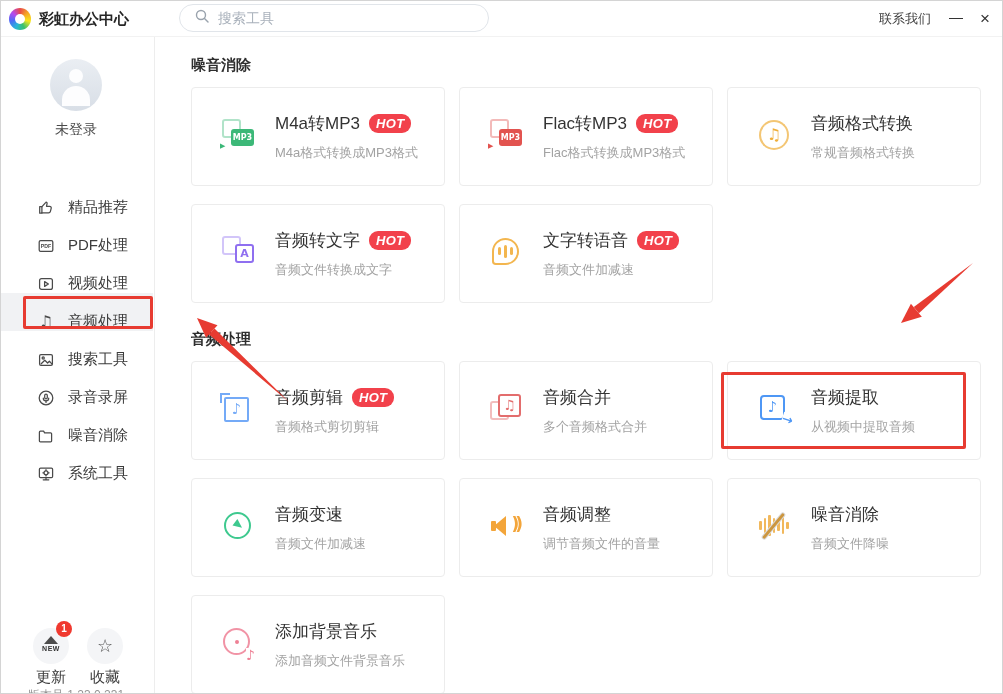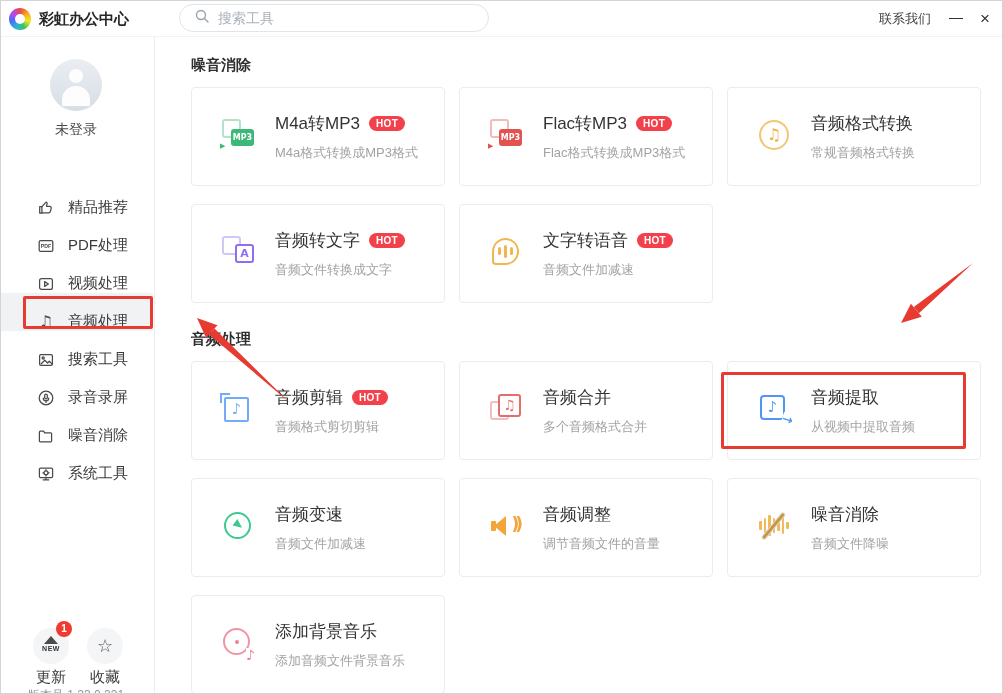--- a/index.html
+++ b/index.html
@@ -45,22 +45,22 @@
   
   .main { position:absolute; left:171px; top:36px; right:0; bottom:0; background:#fff; overflow:hidden; padding:18px 0 0 19px; }
   .tool-section + .tool-section { margin-top:26px; }
   .sec-title { font-size:15px; font-weight:700; color:#2e2e2e; height:20px; line-height:20px; margin-bottom:12px; }
   .card-grid { display:grid; grid-template-columns:repeat(3,254px); gap:18px 14px; }
   .card { height:99px; border:1px solid #ececec; border-radius:4px; background:#fff; display:flex; align-items:center;
           padding-left:27px; cursor:pointer; }
   .card-txt { margin-left:18px; }
   .card-title-row { display:flex; align-items:center; }
   .card-title { font-size:17px; color:#333; font-weight:500; }
-  .hot { display:inline-block; background:#f2414b; color:#fff; font-size:10px; font-weight:700; padding:2px 7px; border-radius:9px;
-         margin-left:9px; letter-spacing:.3px; }
+  .hot { display:inline-block; background:#f2414b; color:#fff; font-size:13px; font-weight:700; padding:2px 7px; border-radius:9px;
+         margin-left:9px; letter-spacing:.3px;font-style:italic; }
   .card-desc { margin-top:9px; font-size:13px; color:#a3a3a3; }
 
   
   .ci { position:relative; width:38px; height:38px; flex:none; display:inline-block; font-family:"DejaVu Sans",sans-serif; }
   .ci i { font-style:normal; }
   .ci .back { position:absolute; left:3px; top:3px; width:19px; height:19px; border:2px solid var(--c); opacity:.4; border-radius:3px; }
   .ci-mp3 .front { position:absolute; right:3px; top:13px; width:23px; height:17px; background:var(--c); border-radius:3px; color:#fff;
                    font-size:8px; font-weight:700; line-height:17px; text-align:center; }
   .ci-mp3 .tri { position:absolute; left:1px; bottom:4px; color:var(--c); font-size:7px; }
   .ci-a2t .front { position:absolute; right:3px; top:11px; width:19px; height:19px; border:2px solid var(--c); background:#fff; border-radius:3px;

